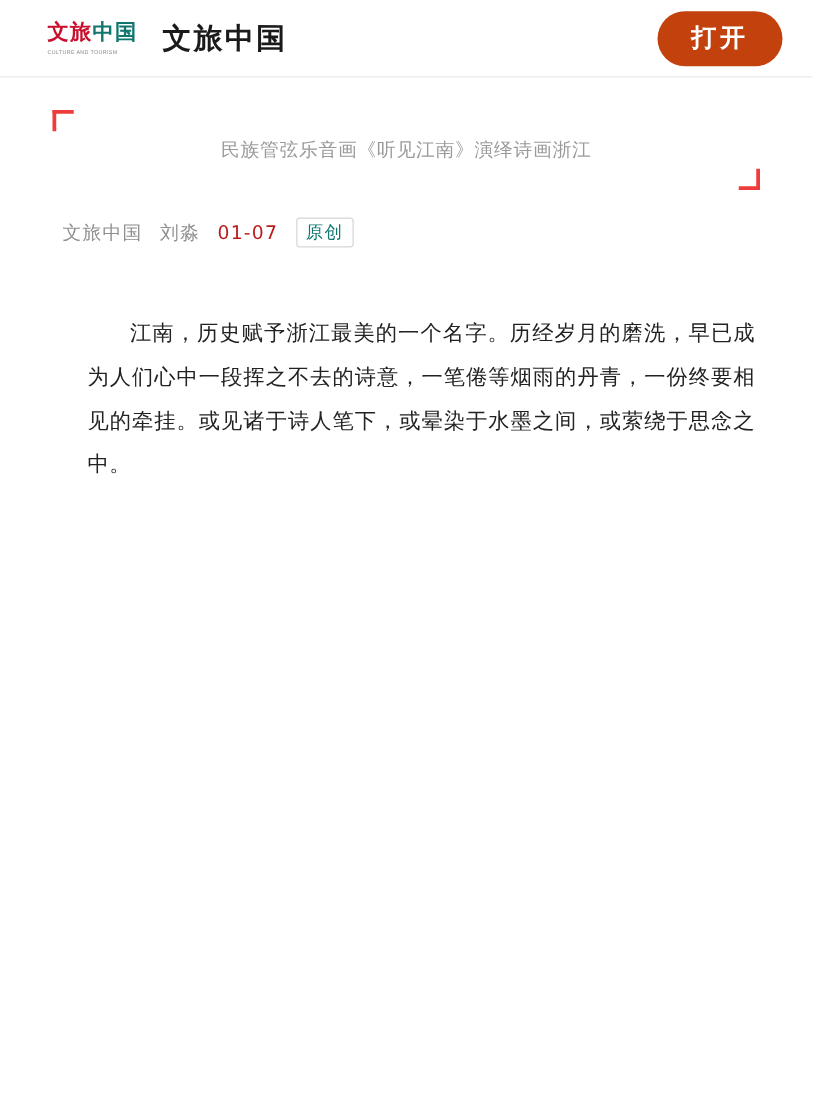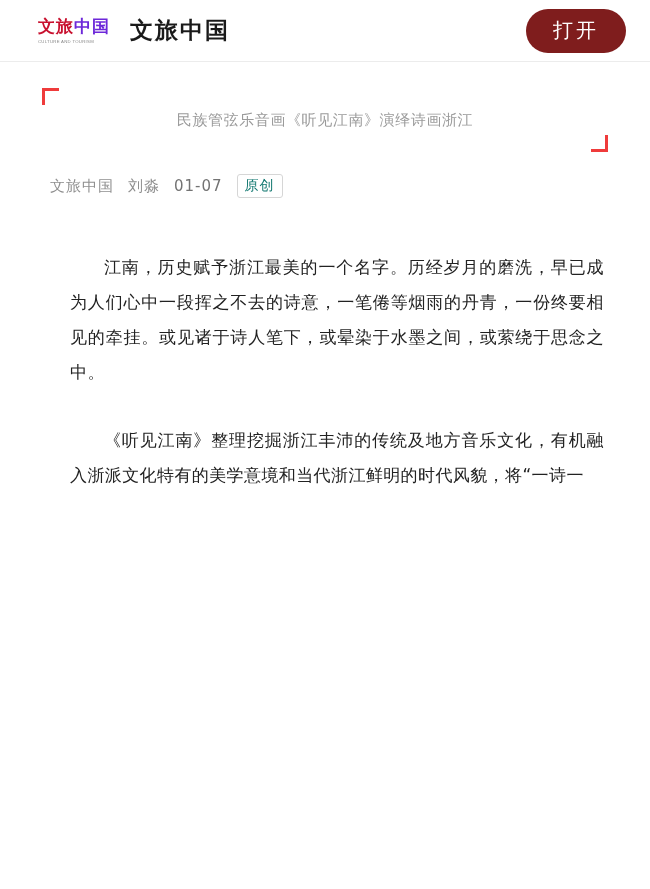--- a/index.html
+++ b/index.html
@@ -40,21 +40,21 @@
     width: 74px;
     height: 26px;
     color: #c8102e;
     font-family: "DejaVu Serif", serif;
     font-weight: bold;
     font-size: 17px;
     letter-spacing: 1px;
     line-height: 26px;
     white-space: nowrap;
   }
-  .brand-logo .cn-mark .blk { color: #6d28d9; }
+  .brand-logo .cn-mark .blk { color: #0f766e; }
   .brand-logo .cn-sub {
     position: absolute;
     left: 0;
     top: 28px;
     width: 74px;
     font-size: 4.5px;
     letter-spacing: 0.3px;
     color: #8a8a8a;
     transform: scale(0.95);
     transform-origin: left top;
@@ -62,28 +62,28 @@
   }
   .brand-title {
     font-size: 23px;
     font-weight: bold;
     color: #1a1a1a;
     letter-spacing: 2px;
     font-family: "DejaVu Sans", sans-serif;
   }
   .open-btn {
     margin-left: auto;
-    background: #7f1d1d;
+    background: #c2410c;
     color: #fff;
     border: none;
     border-radius: 22px;
     width: 100px;
     height: 44px;
     font-size: 20px;
-    font-weight: normal;
+    font-weight: bold;
     letter-spacing: 3px;
     cursor: pointer;
     font-family: "DejaVu Sans", sans-serif;
   }
 
   
   .article {
     padding: 26px 42px 0 42px;
   }
   .headline {
@@ -133,21 +133,21 @@
     display: flex;
     align-items: center;
     gap: 14px;
     margin: 8px 0 0 8px;
     color: #9a9a9a;
     font-size: 15px;
     letter-spacing: 1px;
     font-family: "DejaVu Sans", sans-serif;
   }
   .meta-source { color: #8f8f8f; }
-  .meta-date { color: #737373; letter-spacing: 1px; }
+  .meta-date { color: #b91c1c; letter-spacing: 1px; }
   .meta-badge {
     border: 1px solid #d6d6d6;
     border-radius: 3px;
     padding: 2px 7px;
     font-size: 14px;
     color: #0f766e;
     letter-spacing: 1px;
   }
 
   .body-copy {
@@ -194,15 +194,14 @@
 
   <div class="meta-row">
     <span class="meta-source">文旅中国</span>
     <span class="meta-source">刘淼</span>
     <span class="meta-date">01-07</span>
     <span class="meta-badge">原创</span>
   </div>
 
   <div class="body-copy">
     <p>江南，历史赋予浙江最美的一个名字。历经岁月的磨洗，早已成为人们心中一段挥之不去的诗意，一笔倦等烟雨的丹青，一份终要相见的牵挂。或见诸于诗人笔下，或晕染于水墨之间，或萦绕于思念之中。</p>
-    <p>《听见江南》整理挖掘浙江丰沛的传统及地方音乐文化，有机融入浙派文化特有的美学意境和当代浙江鲜明的时代风貌，将“一诗一</p>
   </div>
 </div>
 
 </body></html>

